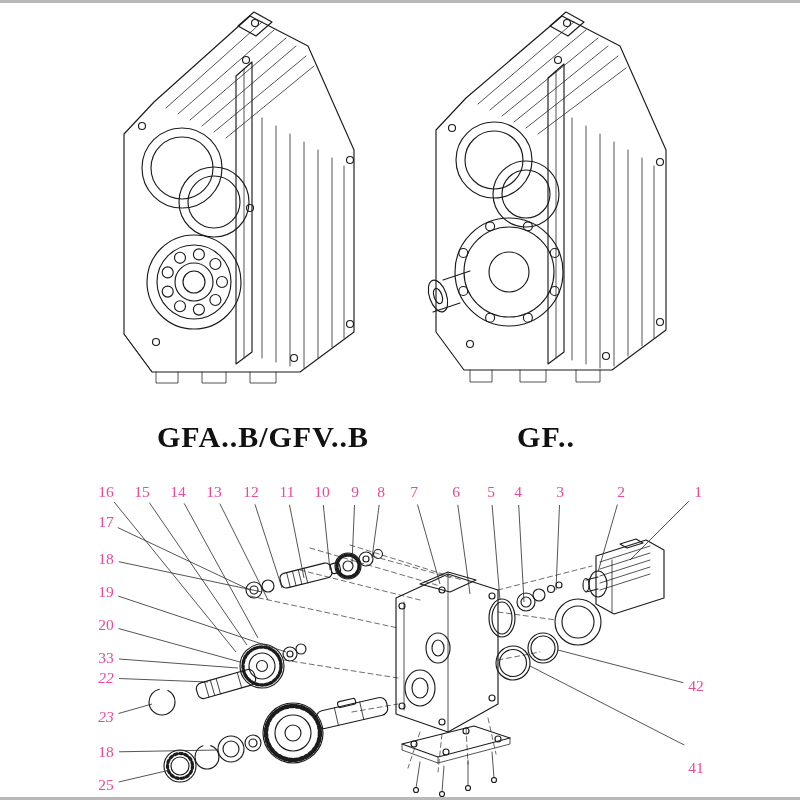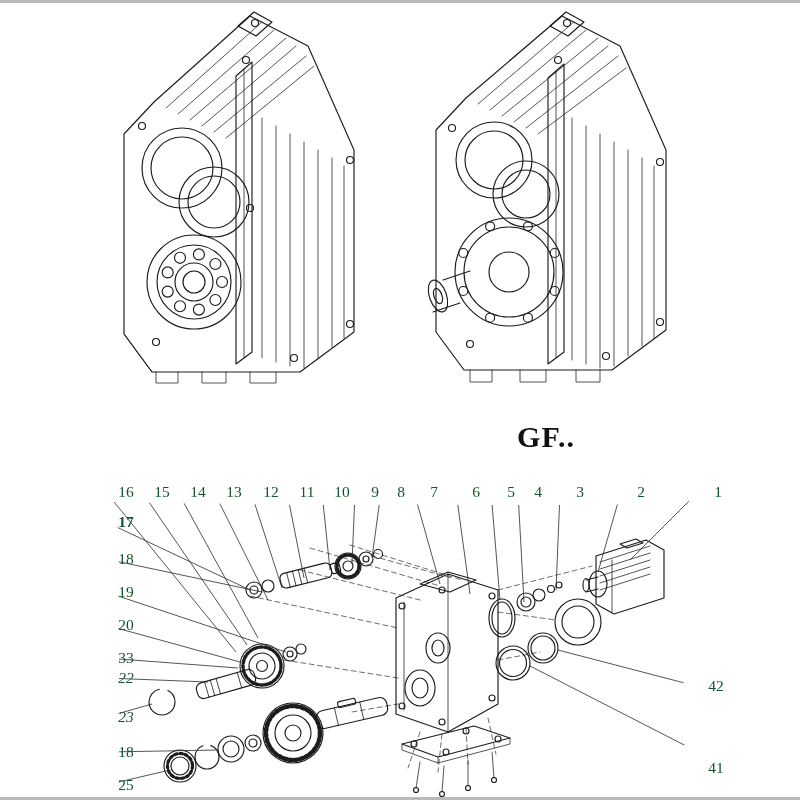--- a/index.html
+++ b/index.html
@@ -12,21 +12,21 @@
   
   #art path,#art circle,#art ellipse,#art rect,#art line{fill:none;stroke:#1c1c1c;stroke-width:1.15;stroke-linejoin:round;stroke-linecap:round;}
   #art .thin{stroke-width:0.75;}
   #art .dash{stroke-width:0.75;stroke:#3c3c3c;stroke-dasharray:5 3.5;}
   #art .teeth{stroke-width:3.4;stroke-dasharray:2.6 2.2;}
   #art .teeth2{stroke-width:4.5;stroke-dasharray:3 2.4;}
   #art .balls{stroke-width:3.2;stroke-dasharray:2.5 2.8;}
   #leader-svg line{stroke:#2a2a2a;stroke-width:0.8;}
   .caption{position:absolute;transform:translateX(-50%);font-weight:bold;font-size:30px;
            letter-spacing:1px;color:#111;white-space:nowrap;}
-  .callout{position:absolute;transform:translate(-50%,-50%);font-size:15.5px;color:#14532d;margin-left:20px;}
+  .callout{position:absolute;transform:translate(-50%,-50%);font-size:15.5px;color:#ec4899;}
 </style>
 </head>
 <body>
 
 <div id="page">
   <div id="edge-top" class="edge-strip"></div>
   <div id="edge-bottom" class="edge-strip"></div>
 
   <svg id="art" width="800" height="800" viewBox="0 0 800 800">
 
@@ -264,40 +264,41 @@
       <line x1="118.5" y1="628.5" x2="240" y2="662"></line>
       <line x1="119.0" y1="659.0" x2="238" y2="668"></line>
       <line x1="119.0" y1="678.5" x2="208" y2="682"></line>
       <line x1="118.5" y1="713.5" x2="152" y2="704"></line>
       <line x1="119.0" y1="751.8" x2="218" y2="750"></line>
       <line x1="118.7" y1="782.0" x2="170" y2="770"></line>
       <line x1="683.4" y1="682.7" x2="558" y2="650"></line>
       <line x1="684.4" y1="745.1" x2="530" y2="666"></line>
     </svg>
 
+  <div class="caption" style="left:263px;top:420px;">GFA..B/GFV..B</div>
   <div class="caption" style="left:546px;top:420px;">GF..</div>
 
   <div id="callout-layer">
       <span class="callout" style="left: 106px; top: 492px;">16</span>
       <span class="callout" style="left: 142px; top: 492px;">15</span>
       <span class="callout" style="left: 178px; top: 492px;">14</span>
       <span class="callout" style="left: 214px; top: 492px;">13</span>
       <span class="callout" style="left: 251px; top: 492px;">12</span>
       <span class="callout" style="left: 287px; top: 492px;">11</span>
       <span class="callout" style="left: 322px; top: 492px;">10</span>
       <span class="callout" style="left: 355px; top: 492px;">9</span>
       <span class="callout" style="left: 381px; top: 492px;">8</span>
       <span class="callout" style="left: 414px; top: 492px;">7</span>
       <span class="callout" style="left: 456px; top: 492px;">6</span>
       <span class="callout" style="left: 491px; top: 492px;">5</span>
       <span class="callout" style="left: 518px; top: 492px;">4</span>
       <span class="callout" style="left: 560px; top: 492px;">3</span>
       <span class="callout" style="left: 621px; top: 492px;">2</span>
       <span class="callout" style="left: 698px; top: 492px;">1</span>
-      <span class="callout" style="left: 106px; top: 522px; font-weight: bold;">17</span>
+      <span class="callout" style="left: 106px; top: 522px;">17</span>
       <span class="callout" style="left: 106px; top: 559px;">18</span>
       <span class="callout" style="left: 106px; top: 592px;">19</span>
       <span class="callout" style="left: 106px; top: 625px;">20</span>
       <span class="callout" style="left: 106px; top: 658px;">33</span>
       <span class="callout" style="left: 106px; top: 678px; font-style: italic;">22</span>
       <span class="callout" style="left: 106px; top: 717px; font-style: italic;">23</span>
       <span class="callout" style="left: 106px; top: 752px;">18</span>
       <span class="callout" style="left: 106px; top: 785px;">25</span>
       <span class="callout" style="left: 696px; top: 686px;">42</span>
       <span class="callout" style="left: 696px; top: 768px;">41</span>

